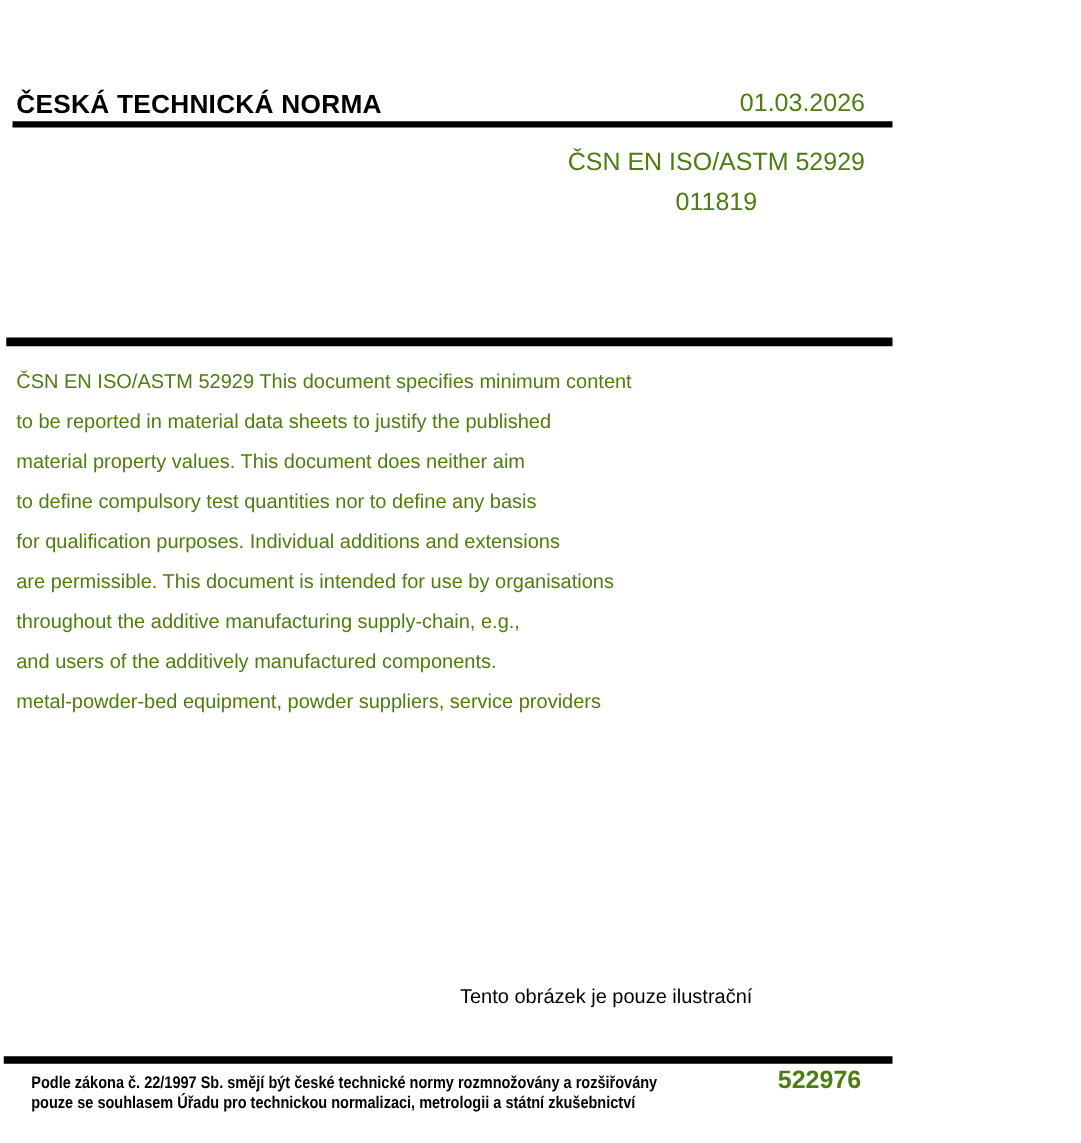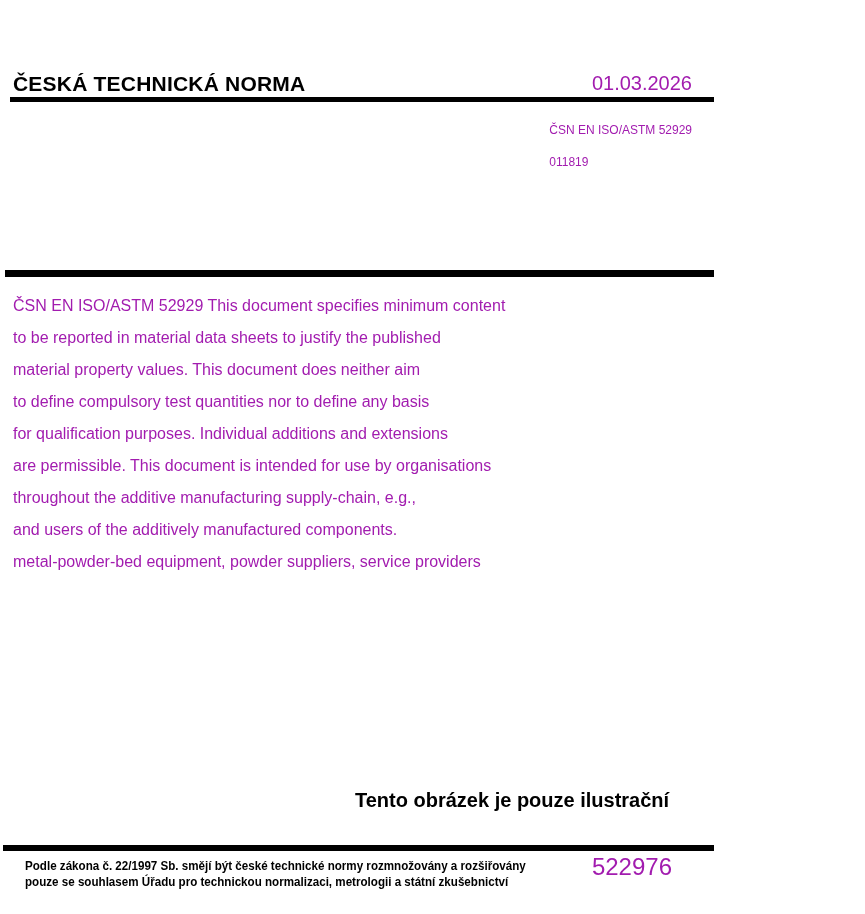--- a/index.html
+++ b/index.html
@@ -8,21 +8,21 @@
     background: #ffffff;
     font-family: "Liberation Sans", sans-serif;
   }
   .page {
     position: relative;
     width: 714px;
     height: 914px;
     background: #ffffff;
     overflow: hidden;
   }
-  .teal { color: #a21caf; }
+  .teal { color: #4d7c0f; }
 
   .header-title {
     position: absolute;
     left: 13px;
     top: 72px;
     font-size: 21px;
     font-weight: bold;
     color: #000000;
     letter-spacing: 0.2px;
     white-space: nowrap;
@@ -47,60 +47,61 @@
     left: 14px;
     top: 114px;
     font-size: 20px;
     line-height: 32px;
     white-space: nowrap;
   }
   .code-block {
     position: absolute;
     right: 22px;
     top: 114px;
-    font-size: 12px;
+    font-size: 20px;
     line-height: 32px;
-    text-align: left;
+    text-align: center;
     white-space: nowrap;
   }
   .abstract {
     position: absolute;
     left: 13px;
     top: 290px;
     font-size: 16px;
     line-height: 32px;
     white-space: nowrap;
   }
   .illustration-note {
     position: absolute;
-    left: 355px;
+    left: 368px;
     top: 789px;
-    font-size: 20px;
-    font-weight: bold;
+    font-size: 16px;
+    font-weight: normal;
     color: #000000;
     white-space: nowrap;
   }
   .footer-legal {
     position: absolute;
     left: 25px;
     top: 858px;
     font-size: 13.5px;
     font-weight: bold;
     line-height: 16px;
     color: #000000;
     transform: scaleX(0.86);
     transform-origin: left top;
     white-space: nowrap;
   }
   .footer-number {
     position: absolute;
-    right: 42px;
+    right: 25px;
     top: 853px;
-    font-size: 24px;
+    font-size: 20px;
     white-space: nowrap;
+    font-weight: bold;
   }
 </style>
 </head>
 <body>
 
 <div class="page">
 
   <div class="header-title">ČESKÁ TECHNICKÁ NORMA</div>
 
   <div class="header-date teal">01.03.2026</div>

